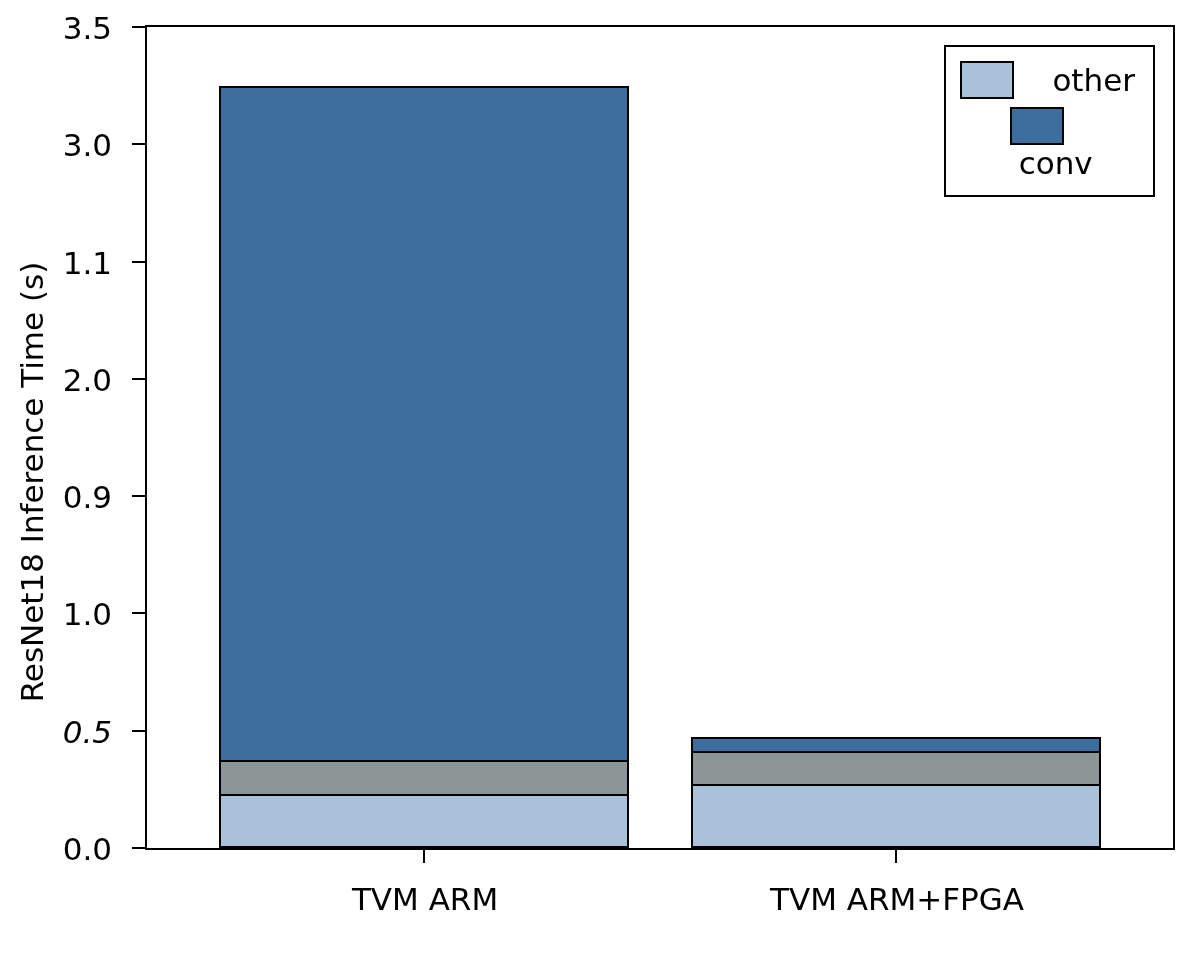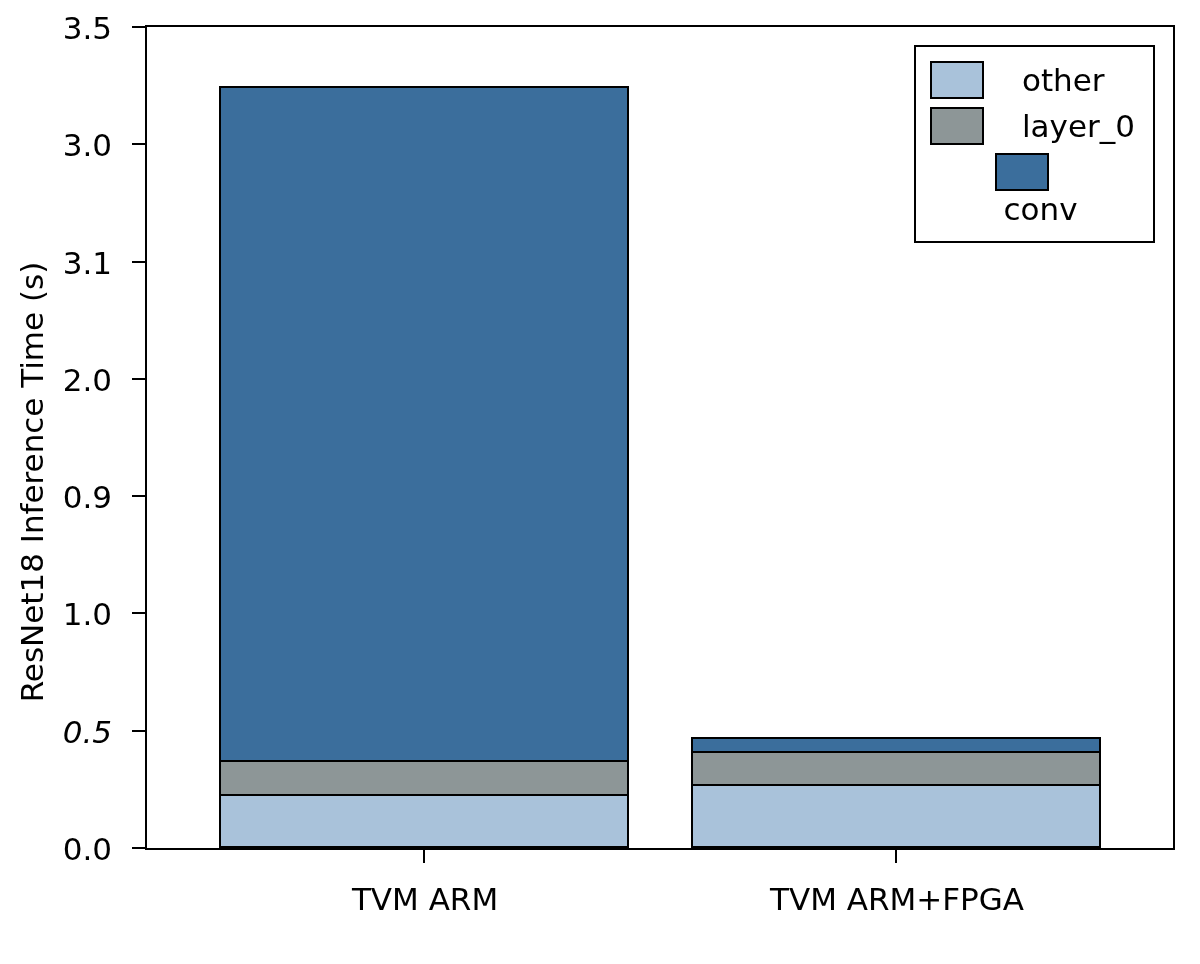--- a/index.html
+++ b/index.html
@@ -132,21 +132,21 @@
     <div class="y-tick" style="top:calc(71.428% - 1px);text-decoration:underline;">
       <span class="y-tick-label">1.0</span>
     </div>
     <div class="y-tick" style="top:calc(57.143% - 1px);">
       <span class="y-tick-label">0.9</span>
     </div>
     <div class="y-tick" style="top:calc(42.857% - 1px);text-decoration:underline;">
       <span class="y-tick-label">2.0</span>
     </div>
     <div class="y-tick" style="top:calc(28.571% - 1px);">
-      <span class="y-tick-label">3.1</span>
+      <span class="y-tick-label">1.1</span>
     </div>
     <div class="y-tick" style="top:calc(14.286% - 1px);text-decoration:underline;">
       <span class="y-tick-label">3.0</span>
     </div>
     <div class="y-tick" style="top:-1px;">
       <span class="y-tick-label">3.5</span>
     </div>
 
     <div class="x-tick" style="left:calc(27% - 1px);">
       <span class="x-tick-label">TVM ARM</span>
@@ -169,23 +169,19 @@
         <div class="segment color-conv" style="height:calc(825px * 0.07 / 3.5);"></div>
       </div>
     </div>
 
     <div class="legend">
       <div class="legend-row">
         <div class="legend-swatch color-other"></div>
         <span class="legend-label">other</span>
       </div>
       <div class="legend-row">
-        <div class="legend-swatch color-layer0"></div>
-        <span class="legend-label">layer_0</span>
-      </div>
-      <div class="legend-row">
         <div class="legend-swatch color-conv"></div>
         <span class="legend-label">conv</span>
       </div>
     </div>
 
   </div>
 </div>
 
 </body></html>

